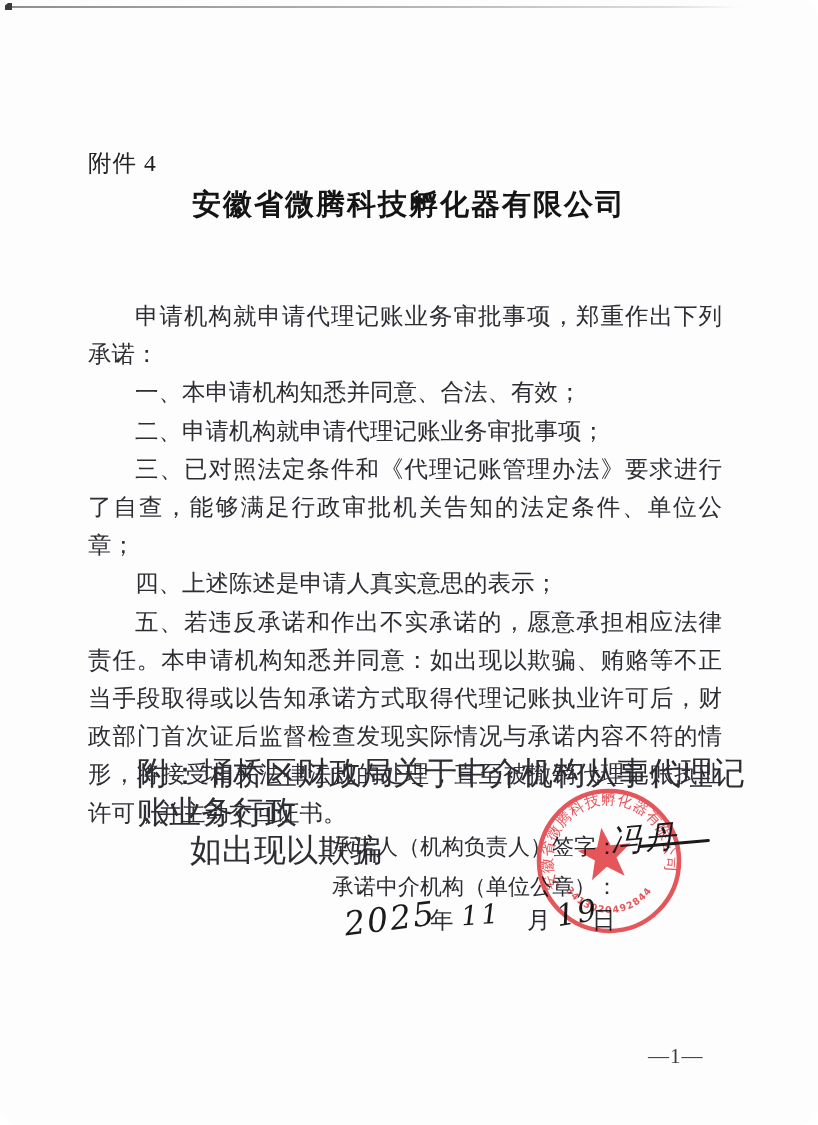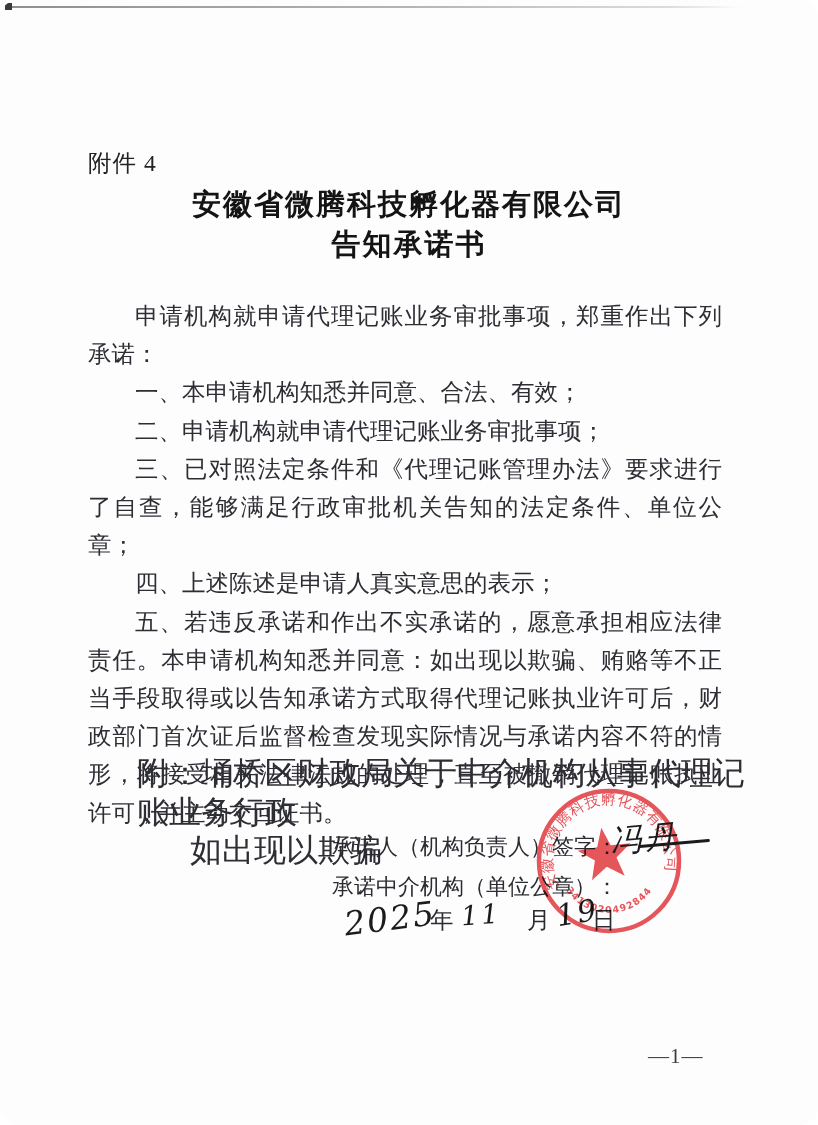--- a/index.html
+++ b/index.html
@@ -81,21 +81,20 @@
 
 <div class="paper">
 
   <div class="scan-line"></div>
   <div class="scan-dot"></div>
 
   <div class="attachment-label">附件 4</div>
 
   <div class="doc-title">
     <div>安徽省微腾科技孵化器有限公司</div>
-    <div>告知承诺书</div>
   </div>
 
   <div class="body-text">
     <p>申请机构就申请代理记账业务审批事项，郑重作出下列承诺：</p>
     <p>一、本申请机构知悉并同意、合法、有效；</p>
     <p>二、申请机构就申请代理记账业务审批事项；</p>
     <p>三、已对照法定条件和《代理记账管理办法》要求进行了自查，能够满足行政审批机关告知的法定条件、单位公章；</p>
     <p>四、上述陈述是申请人真实意思的表示；</p>
     <p>五、若违反承诺和作出不实承诺的，愿意承担相应法律责任。本申请机构知悉并同意：如出现以欺骗、贿赂等不正当手段取得或以告知承诺方式取得代理记账执业许可后，财政部门首次证后监督检查发现实际情况与承诺内容不符的情形，将接受相关法律法规的处理，直至被撤销代理记账执业许可，并主动交回证书。</p>
   </div>

